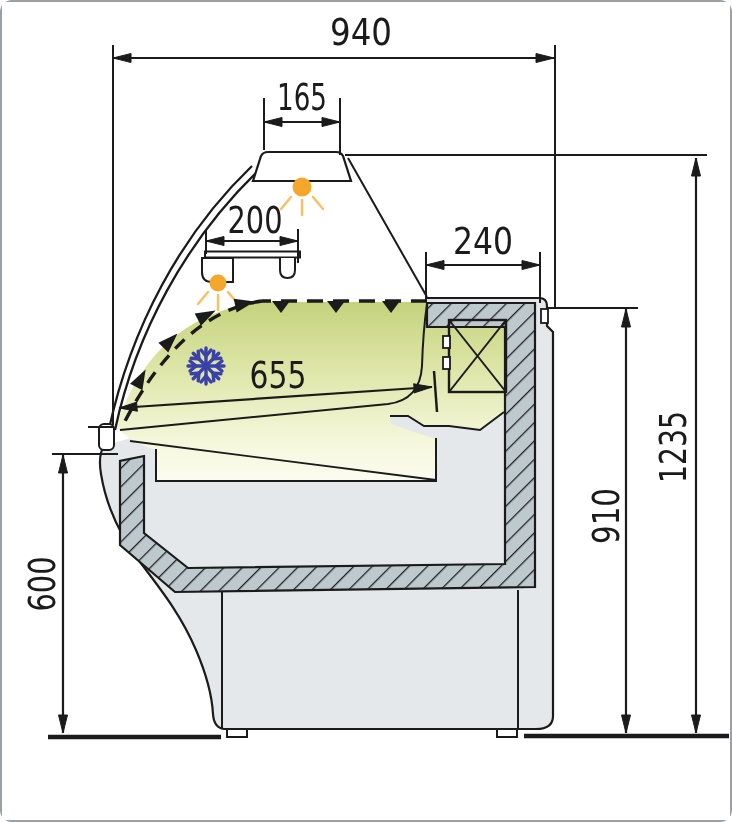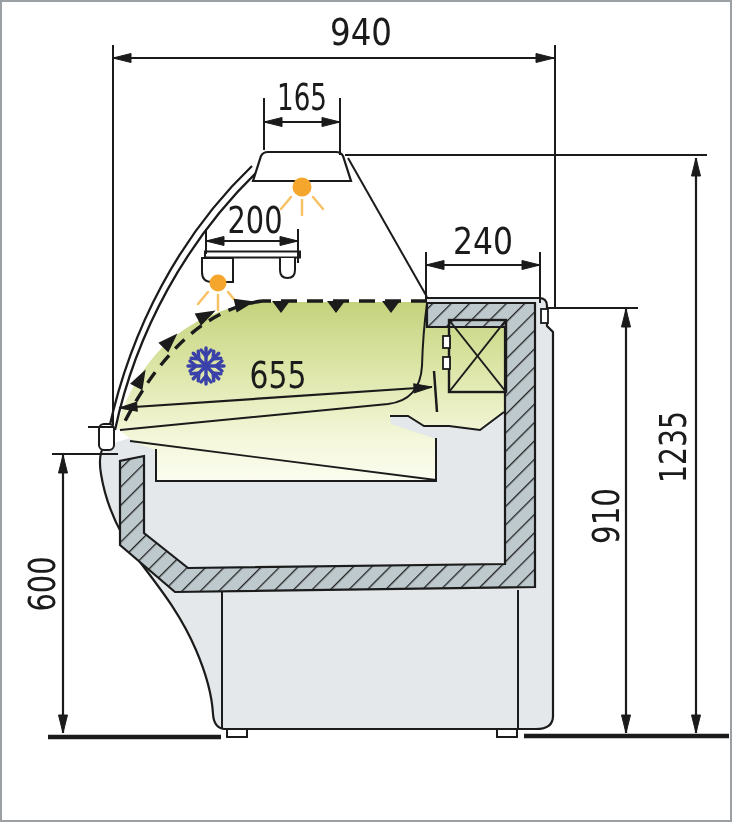--- a/index.html
+++ b/index.html
@@ -1,17 +1,17 @@
 <!DOCTYPE html>
 <html><head>
 <meta charset="utf-8">
 <style>
   html,body{margin:0;padding:0;background:#fff;}
   .stage{position:relative;width:732px;height:822px;background:#fff;overflow:hidden;
-         font-family:"DejaVu Sans","Liberation Sans",sans-serif;}
+         font-family:"DejaVu Sans","Liberation Sans",sans-serif;border-radius:12px;}
   svg{display:block;}
   text{fill:#1b1b1b;font-size:38px;font-family:"DejaVu Sans","Liberation Sans",sans-serif;}
 </style>
 </head>
 <body>
 
 <div class="stage">
 <svg width="732" height="822" viewBox="0 0 732 822">
   <defs>
     <linearGradient id="gGreen" gradientUnits="userSpaceOnUse" x1="0" y1="298" x2="0" y2="486">

